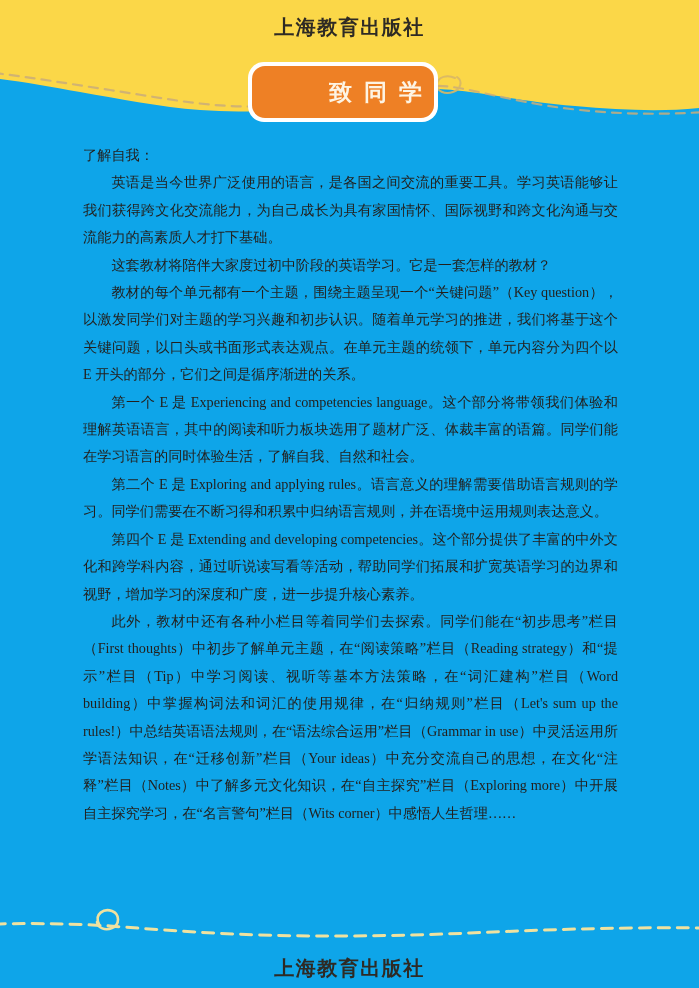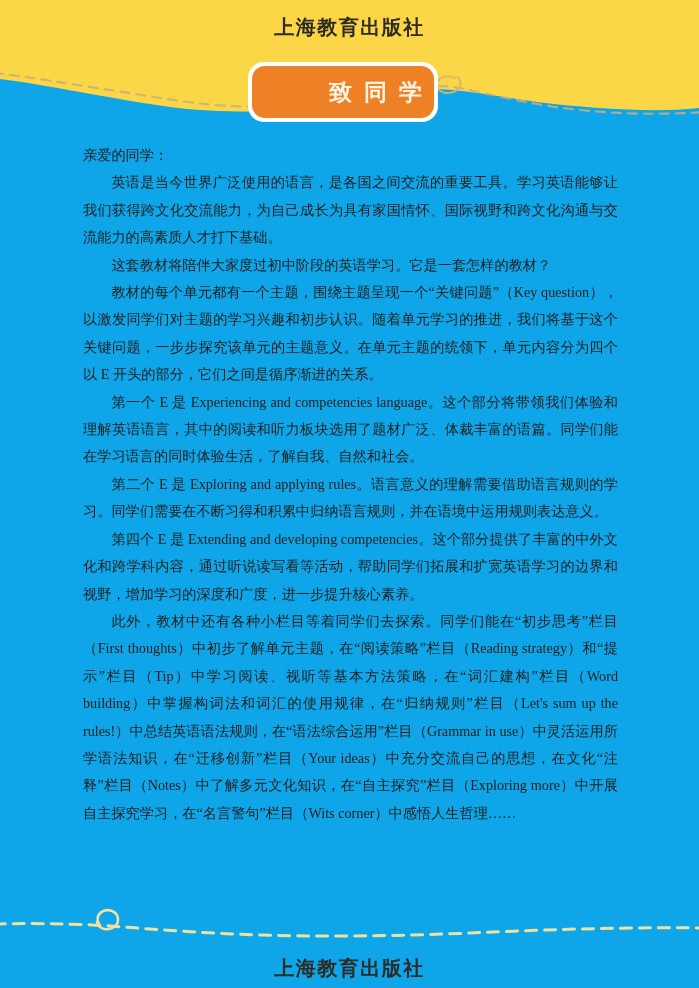--- a/index.html
+++ b/index.html
@@ -158,24 +158,24 @@
   <div class="publisher-top">上海教育出版社</div>
 
   <div class="badge">
     <div class="badge-outline"></div>
     <div class="badge-inner">
       <span class="badge-text">致同学</span>
     </div>
   </div>
 
   <div class="content">
-    <p class="para noindent">亲爱的同学：</p>
+    <p class="para noindent">了解自我：</p>
     <p class="para">英语是当今世界广泛使用的语言，是各国之间交流的重要工具。学习英语能够让我们获得跨文化交流能力，为自己成长为具有家国情怀、国际视野和跨文化沟通与交流能力的高素质人才打下基础。</p>
     <p class="para">这套教材将陪伴大家度过初中阶段的英语学习。它是一套怎样的教材？</p>
-    <p class="para">教材的每个单元都有一个主题，围绕主题呈现一个“关键问题”（Key question），以激发同学们对主题的学习兴趣和初步认识。随着单元学习的推进，我们将基于这个关键问题，一步步探究该单元的主题意义。在单元主题的统领下，单元内容分为四个以 E 开头的部分，它们之间是循序渐进的关系。</p>
+    <p class="para">教材的每个单元都有一个主题，围绕主题呈现一个“关键问题”（Key question），以激发同学们对主题的学习兴趣和初步认识。随着单元学习的推进，我们将基于这个关键问题，以口头或书面形式表达观点。在单元主题的统领下，单元内容分为四个以 E 开头的部分，它们之间是循序渐进的关系。</p>
     <p class="para">第一个 E 是 Experiencing and competencies language。这个部分将带领我们体验和理解英语语言，其中的阅读和听力板块选用了题材广泛、体裁丰富的语篇。同学们能在学习语言的同时体验生活，了解自我、自然和社会。</p>
     <p class="para">第二个 E 是 Exploring and applying rules。语言意义的理解需要借助语言规则的学习。同学们需要在不断习得和积累中归纳语言规则，并在语境中运用规则表达意义。</p>
     <p class="para">第四个 E 是 Extending and developing competencies。这个部分提供了丰富的中外文化和跨学科内容，通过听说读写看等活动，帮助同学们拓展和扩宽英语学习的边界和视野，增加学习的深度和广度，进一步提升核心素养。</p>
     <p class="para">此外，教材中还有各种小栏目等着同学们去探索。同学们能在“初步思考”栏目（First thoughts）中初步了解单元主题，在“阅读策略”栏目（Reading strategy）和“提示”栏目（Tip）中学习阅读、视听等基本方法策略，在“词汇建构”栏目（Word building）中掌握构词法和词汇的使用规律，在“归纳规则”栏目（Let's sum up the rules!）中总结英语语法规则，在“语法综合运用”栏目（Grammar in use）中灵活运用所学语法知识，在“迁移创新”栏目（Your ideas）中充分交流自己的思想，在文化“注释”栏目（Notes）中了解多元文化知识，在“自主探究”栏目（Exploring more）中开展自主探究学习，在“名言警句”栏目（Wits corner）中感悟人生哲理……</p>
 
   </div>
 
   <div class="footer-wave">
     <svg width="699" height="50" viewBox="0 0 699 50" xmlns="http://www.w3.org/2000/svg">
       <path d="M-6,26 C40,25 80,26 110,28 C150,31 200,35 260,37 C330,39 400,38 470,35

